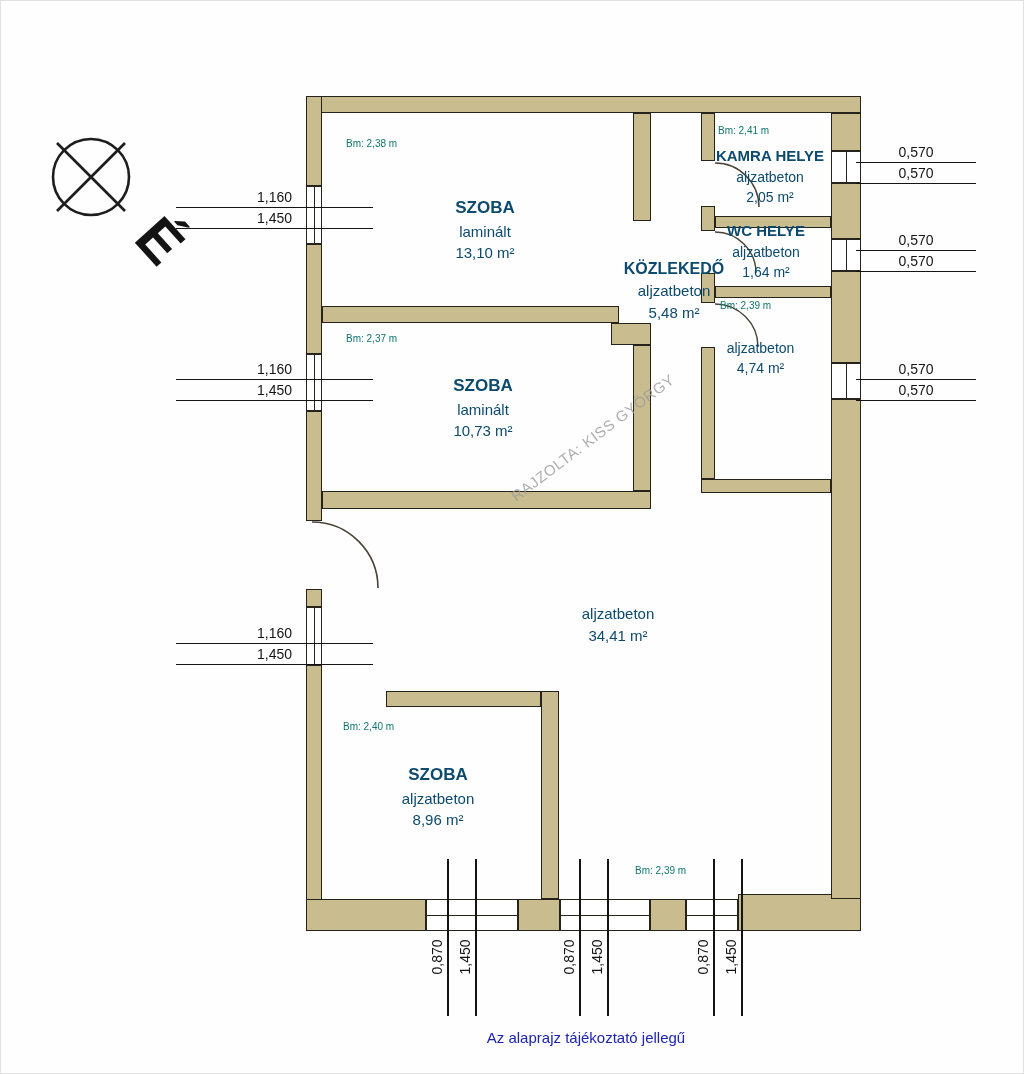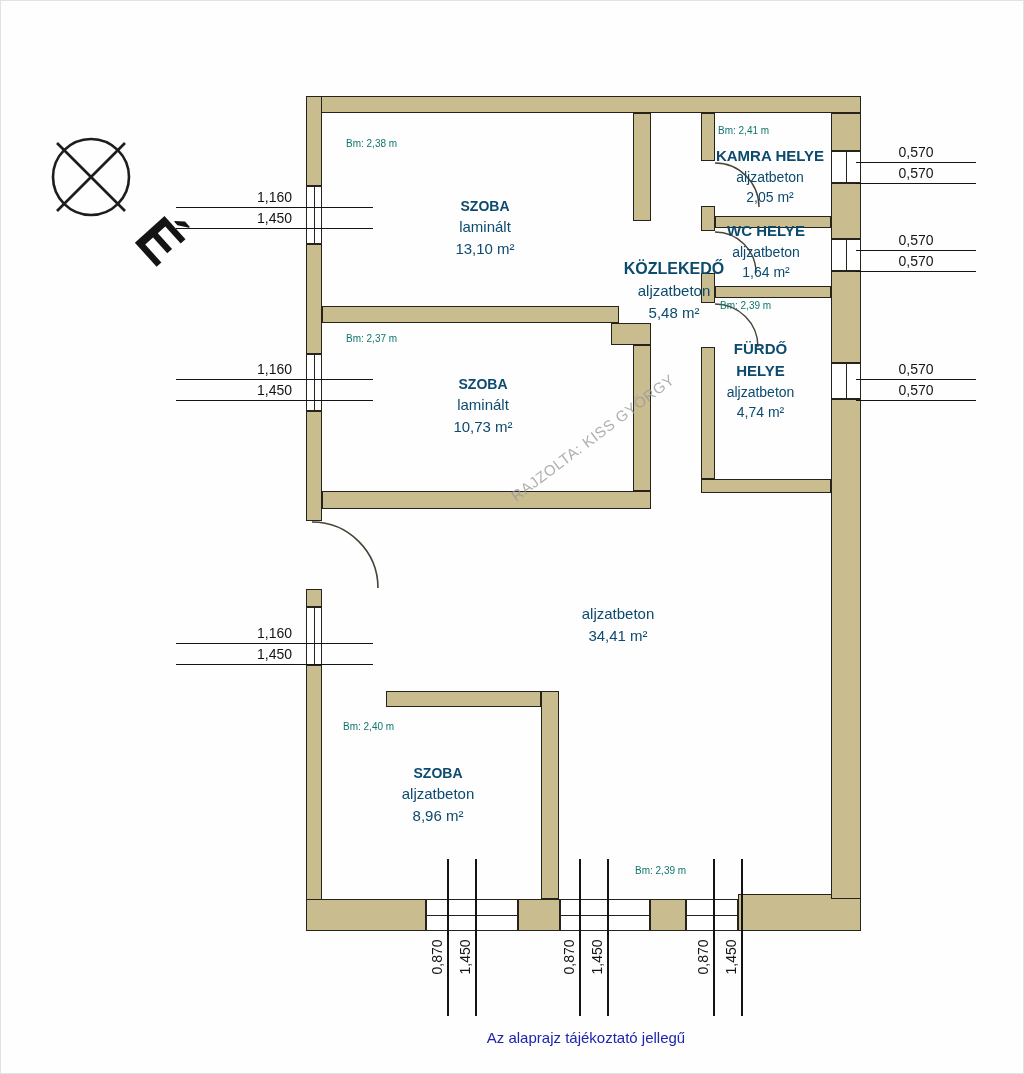--- a/index.html
+++ b/index.html
@@ -8,21 +8,21 @@
     font-family:"Liberation Sans", sans-serif;overflow:hidden;
     border:1px solid #e2e2e2;box-sizing:border-box;
   }
   .wall{position:absolute;background:#c9bc8e;border:1px solid #26231c;box-sizing:border-box;z-index:1;}
   .win{position:absolute;background:#ffffff;border:1px solid #26231c;box-sizing:border-box;z-index:2;}
   .win-v::before{content:"";position:absolute;left:50%;top:0;width:1px;height:100%;background:#26231c;}
   .win-h::before{content:"";position:absolute;top:50%;left:0;height:1px;width:100%;background:#26231c;}
   .overlay{position:absolute;left:0;top:0;z-index:2;pointer-events:none;}
   .room{position:absolute;text-align:center;color:#0c4a6e;z-index:3;line-height:1.45;}
   .room .name{font-weight:bold;white-space:pre-line;}
-  .nm-lg{font-size:14px;} .nm-md{font-size:16px;} .nm-sm{font-size:15px;}
+  .nm-lg{font-size:17px;} .nm-md{font-size:16px;} .nm-sm{font-size:15px;}
   .tx-md{font-size:15px;} .tx-sm{font-size:14px;}
   .bm{position:absolute;color:#0f766e;font-size:10px;z-index:3;white-space:nowrap;}
   .dim-h{position:absolute;text-align:center;color:#141414;font-size:14px;z-index:4;}
   .dim-label{height:20px;line-height:20px;}
   .dim-line{border-top:1.6px solid #141414;}
   .dim-v-group{position:absolute;z-index:4;font-size:14px;color:#141414;}
   .vline{position:absolute;top:0;width:1.6px;height:157px;background:#141414;}
   .vlabel{position:absolute;width:60px;height:16px;line-height:16px;text-align:center;transform:rotate(-90deg);}
   .watermark{
     position:absolute;left:512px;top:488px;width:310px;z-index:5;
@@ -114,22 +114,20 @@
   </div>
 
   <div class="room" style="left:588px;top:256px;width:170px">
     <div class="name nm-md">KÖZLEKEDŐ</div>
     <div class="tx-md">aljzatbeton</div>
     <div class="tx-md">5,48 m²</div>
   </div>
 
   <div class="bm" style="left:719px;top:299px">Bm: 2,39 m</div>
   <div class="room" style="left:702px;top:337px;width:115px">
-    <div class="name nm-sm">FÜRDŐ
-HELYE</div>
     <div class="tx-sm">aljzatbeton</div>
     <div class="tx-sm">4,74 m²</div>
   </div>
 
   <div class="bm" style="left:345px;top:332px">Bm: 2,37 m</div>
   <div class="room" style="left:392px;top:373px;width:180px">
     <div class="name nm-lg">SZOBA</div>
     <div class="tx-md">laminált</div>
     <div class="tx-md">10,73 m²</div>
   </div>

